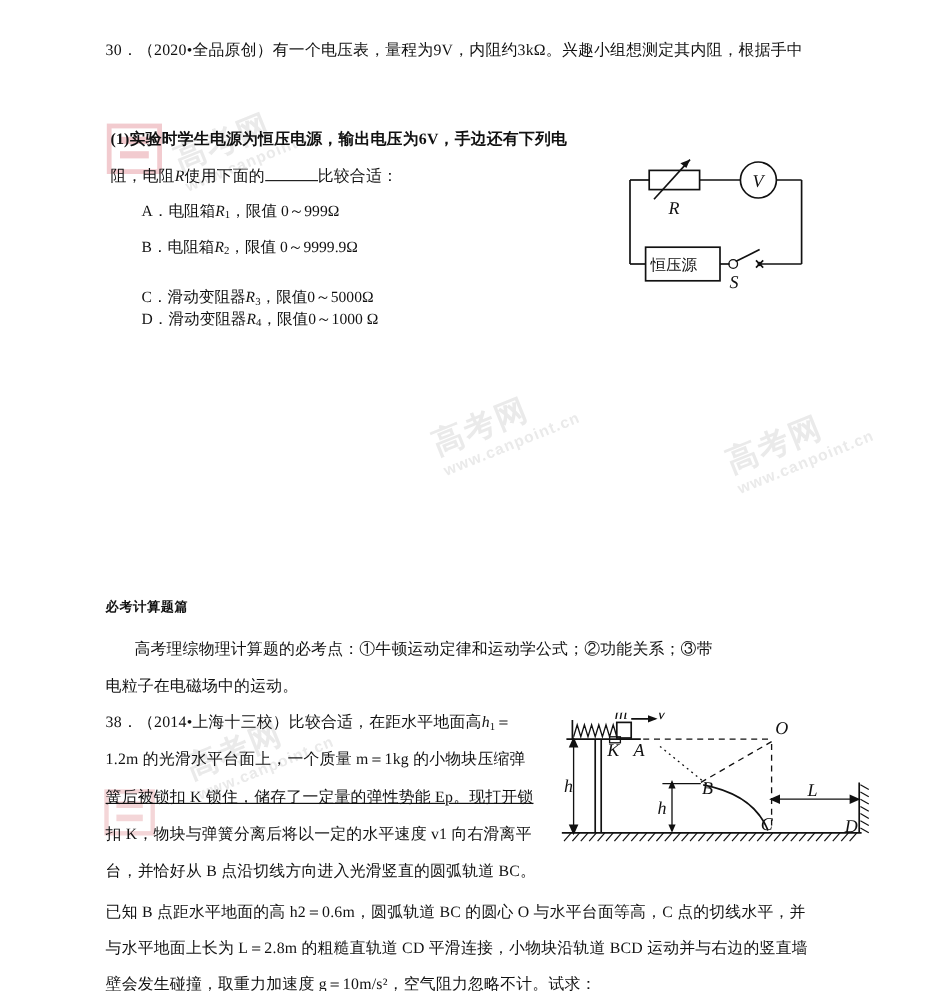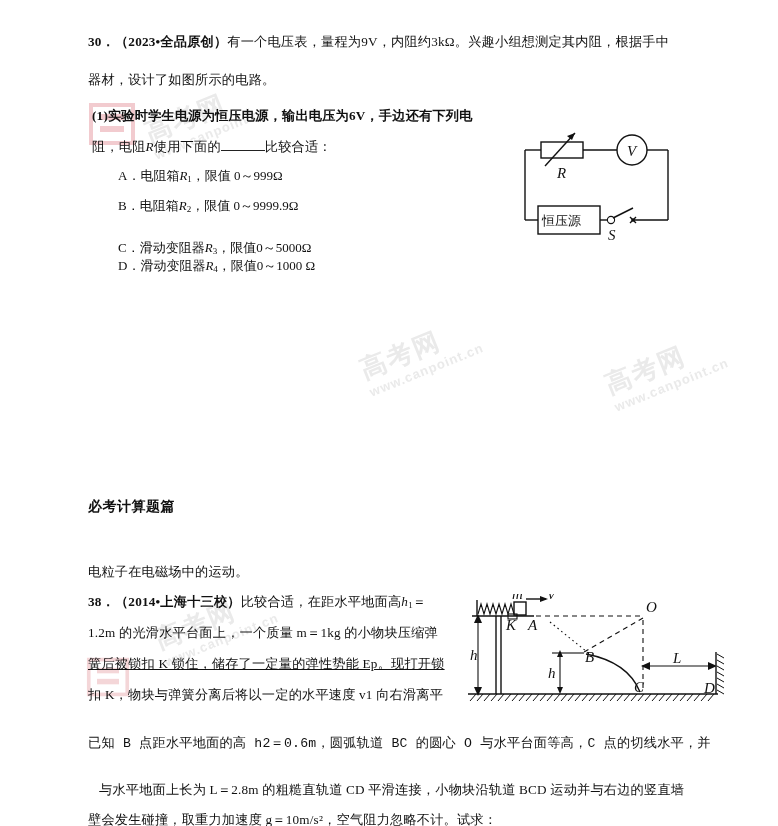--- a/index.html
+++ b/index.html
@@ -47,25 +47,25 @@
   .wm-gray .wm-en { font-size: 13px; letter-spacing: 1px; display:block; margin-top:-2px;}
 
   
   .txt {
     position: absolute;
     font-size: 13.2px;
     line-height: 31px;
     letter-spacing: .2px;
     white-space: nowrap;
   }
-  .bold { font-weight: bold; }
+  .bold { font-weight: normal; }
   .heading {
     position: absolute;
     font-weight: bold;
-    font-size: 14px;
+    font-size: 11px;
     letter-spacing: .5px;
   }
   .sub { font-size: 9px; vertical-align: -2px; }
   .ital { font-style: italic; font-family: "Liberation Serif", serif; }
   .blank-u {
     display: inline-block;
     width: 44px;
     border-bottom: 1px solid #222;
     height: 13px;
   }
@@ -110,26 +110,23 @@
   <div class="wm wm-gray" style="left:600px; top:370px;">
     <span class="wm-cn">高考网</span>
     <span class="wm-en">www.canpoint.cn</span>
   </div>
   <div class="wm wm-gray" style="left:150px; top:625px;">
     <span class="wm-cn">高考网</span>
     <span class="wm-en">www.canpoint.cn</span>
   </div>
 
   <div class="txt" style="left:88px; top:26px;">
-    <span class="bold">30．</span><span class="bold">（2023•全品原创）</span><span>有一个电压表，量程为9V，内阻约3kΩ。兴趣小组想测定其内阻，根据手中</span>
-  </div>
-
-  <div class="txt" style="left:88px; top:64px;">
-    <span>器材，设计了如图所示的电路。</span>
-  </div>
+    <span class="bold">30．</span><span class="bold">（2020•全品原创）</span><span>有一个电压表，量程为9V，内阻约3kΩ。兴趣小组想测定其内阻，根据手中</span>
+  </div>
+
 
   <div class="txt" style="left:92px; top:100px;font-weight:bold;">
     <span>(1)实验时学生电源为恒压电源，输出电压为6V，手边还有下列电</span>
   </div>
 
   <div class="txt" style="left:92px; top:131px;text-align:right;">
     <span>阻，电阻</span><span class="ital">R</span><span>使用下面的</span><span class="blank-u"></span><span>比较合适：</span>
   </div>
 
   <div class="opt" style="left:118px; top:167px;text-align:right;">
@@ -172,41 +169,47 @@
       <circle class="thin" cx="106" cy="100" r="3.6"></circle>
       <path class="stroke" d="M 108 98 L 128 88"></path>
       <circle cx="128" cy="100" r="1.8" fill="#111"></circle>
       <path class="stroke" d="M 125 97 L 131 103 M 131 97 L 125 103" stroke-width="1"></path>
       <text class="lbl" x="103" y="120">S</text>
     </svg>
   </div>
 
   <div class="heading" style="left:88px; top:498px;">必考计算题篇</div>
 
+  <div class="txt" style="left:112px; top:525px;">
+    <span>高考理综物理计算题的必考点：①牛顿运动定律和运动学公式；②功能关系；③带</span>
+  </div>
   <div class="txt" style="left:88px; top:556px;">
     <span>电粒子在电磁场中的运动。</span>
   </div>
 
   <div class="txt" style="left:88px; top:586px;">
     <span class="bold">38．</span><span class="bold">（2014•上海十三校）</span><span>比较合适，在距水平地面高</span><span class="ital">h</span><span class="sub">1</span><span>＝</span>
   </div>
 
   <div class="txt" style="left:88px; top:617px;font-family:Liberation Serif, serif;">
     <span>1.2m 的光滑水平台面上，一个质量 m＝1kg 的小物块压缩弹</span>
   </div>
   <div class="txt" style="left:88px; top:648px;text-decoration:underline;">
     <span>簧后被锁扣 K 锁住，储存了一定量的弹性势能 Ep。现打开锁</span>
   </div>
   <div class="txt" style="left:88px; top:679px;text-align:right;">
     <span>扣 K，物块与弹簧分离后将以一定的水平速度 v1 向右滑离平</span>
   </div>
-  <div class="txt" style="left:88px; top:728px;font-family:Liberation Mono, monospace;">
+  <div class="txt" style="left:88px; top:710px;">
+    <span>台，并恰好从 B 点沿切线方向进入光滑竖直的圆弧轨道 BC。</span>
+  </div>
+  <div class="txt" style="left:88px; top:744px;">
     <span>已知 B 点距水平地面的高 h2＝0.6m，圆弧轨道 BC 的圆心 O 与水平台面等高，C 点的切线水平，并</span>
   </div>
-  <div class="txt" style="left:88px; top:774px;margin-left:11px;">
+  <div class="txt" style="left:88px; top:774px;">
     <span>与水平地面上长为 L＝2.8m 的粗糙直轨道 CD 平滑连接，小物块沿轨道 BCD 运动并与右边的竖直墙</span>
   </div>
   <div class="txt" style="left:88px; top:804px;">
     <span>壁会发生碰撞，取重力加速度 g＝10m/s²，空气阻力忽略不计。试求：</span>
   </div>
 
   <div style="position:absolute; left:468px; top:594px;">
     <svg width="300" height="126" viewBox="0 0 300 126">
 
       <line class="stroke" x1="0" y1="100" x2="250" y2="100"></line>

